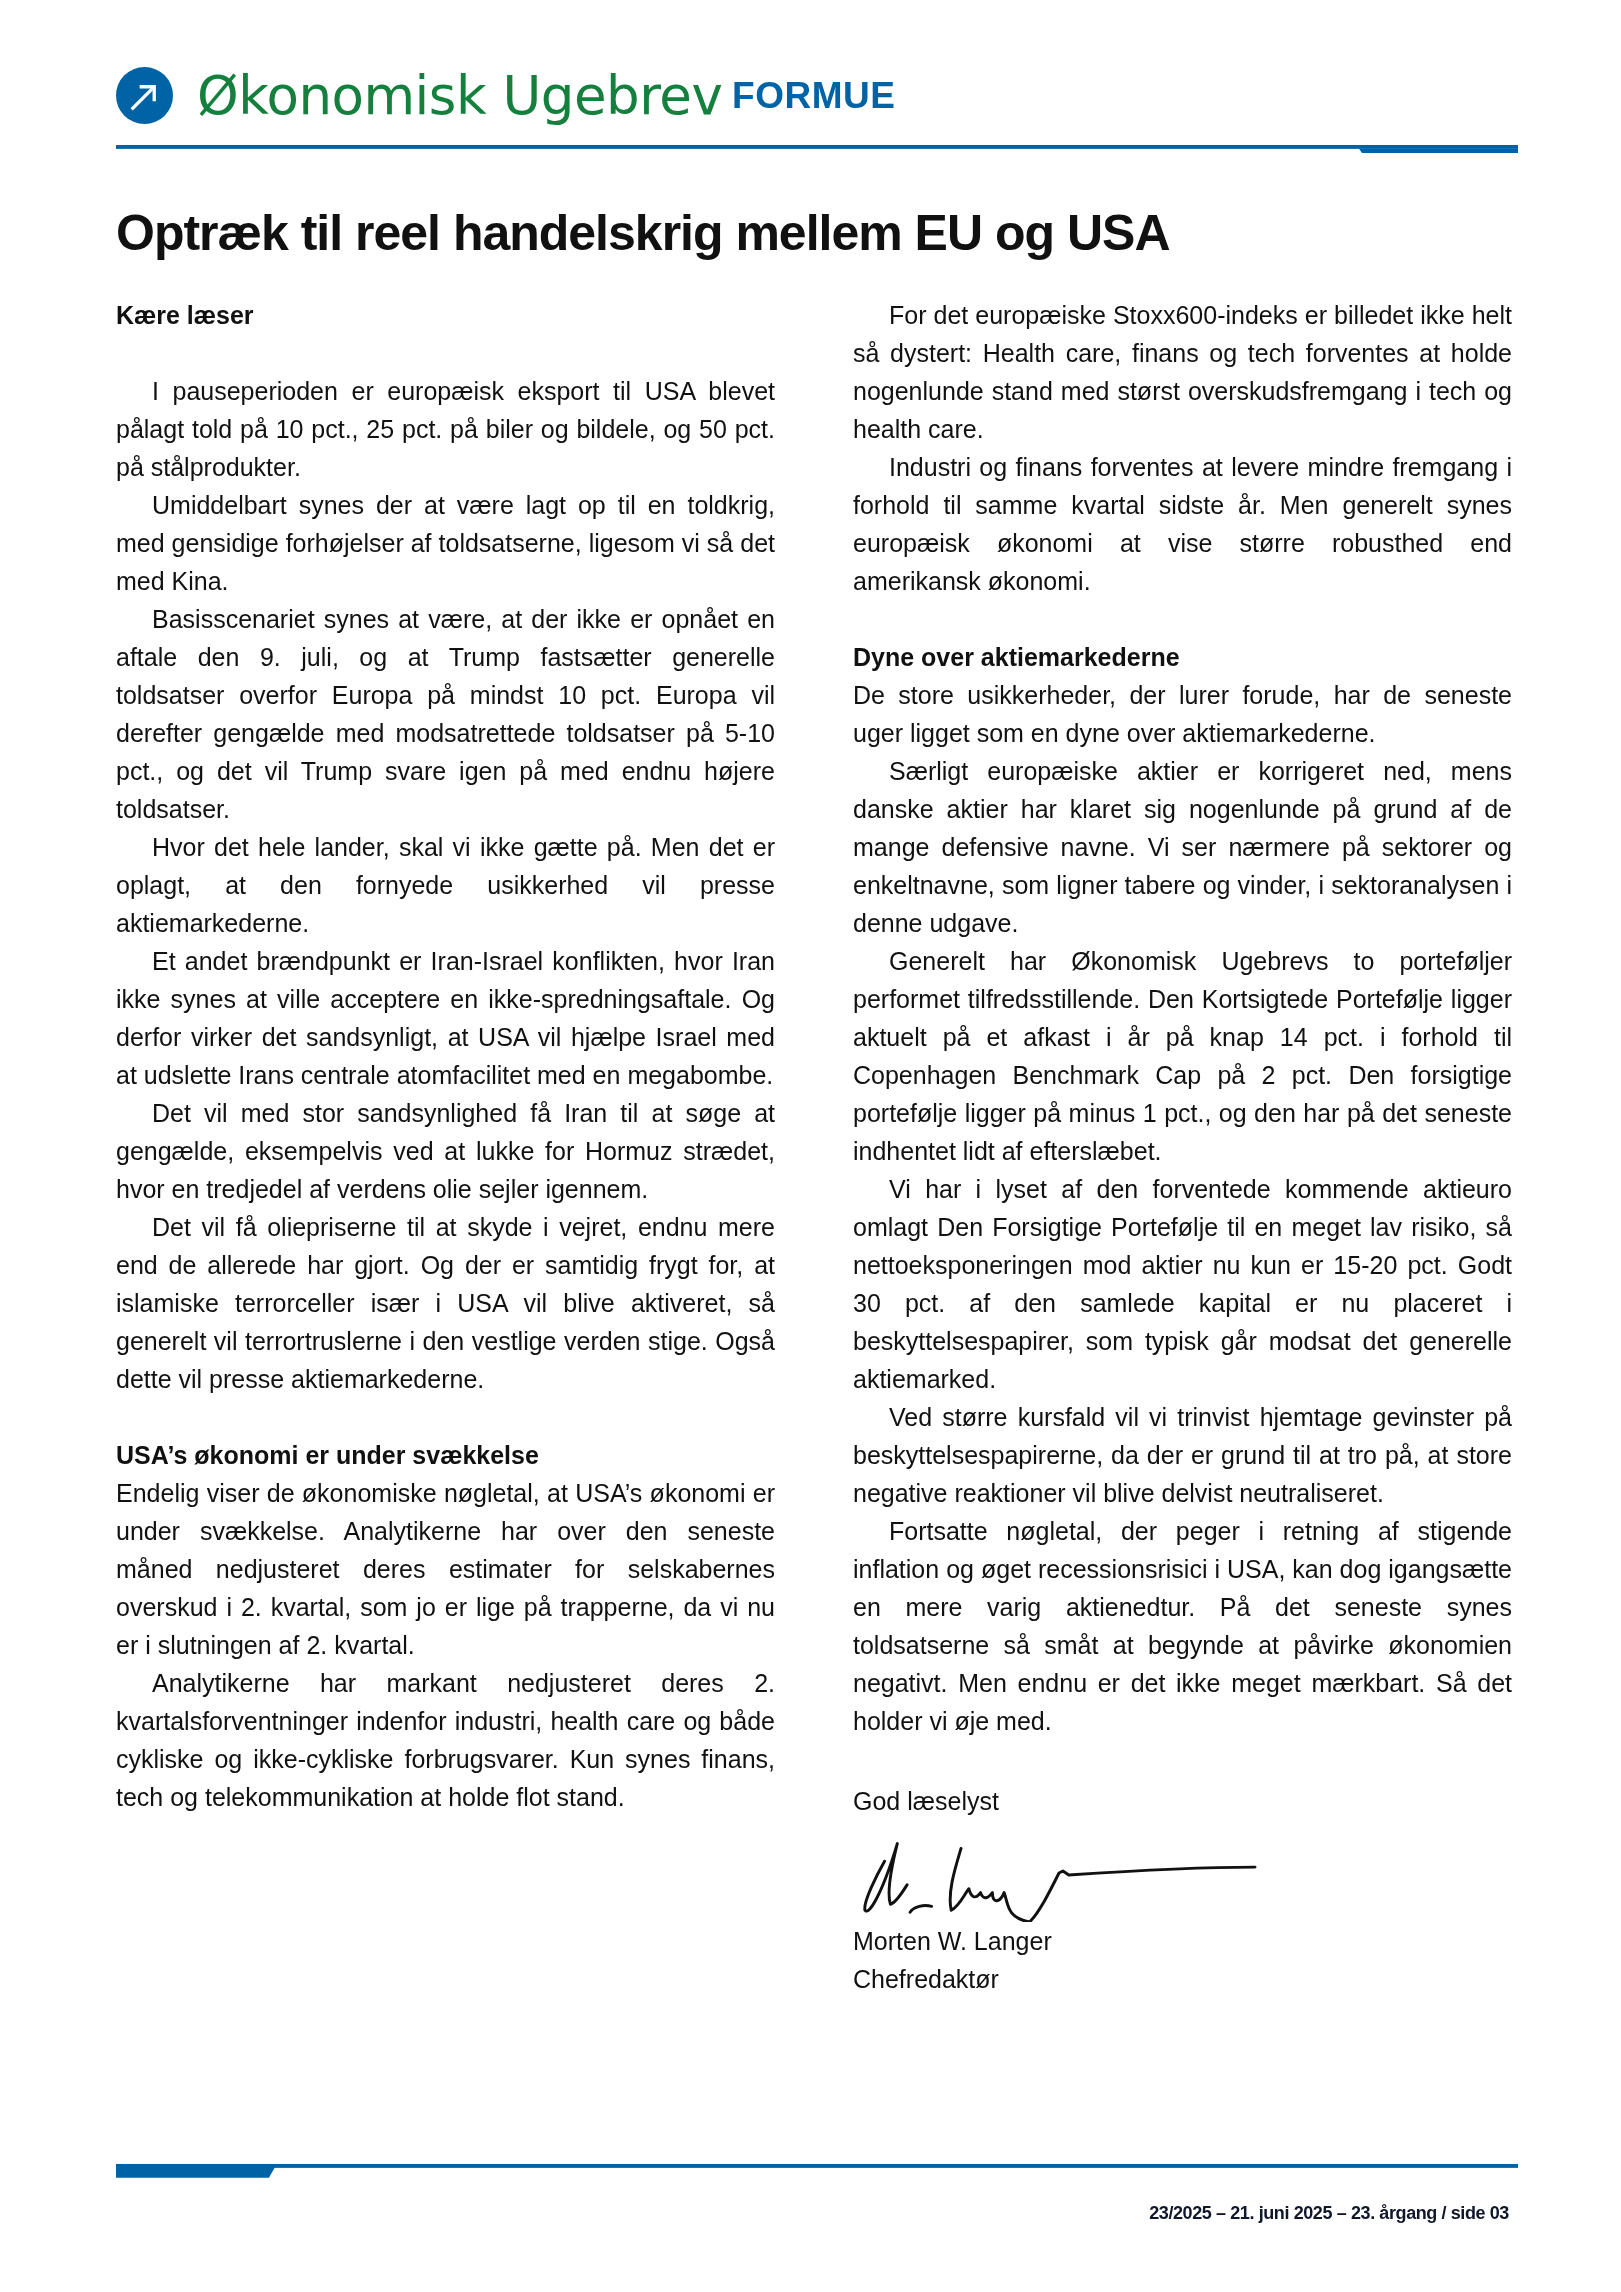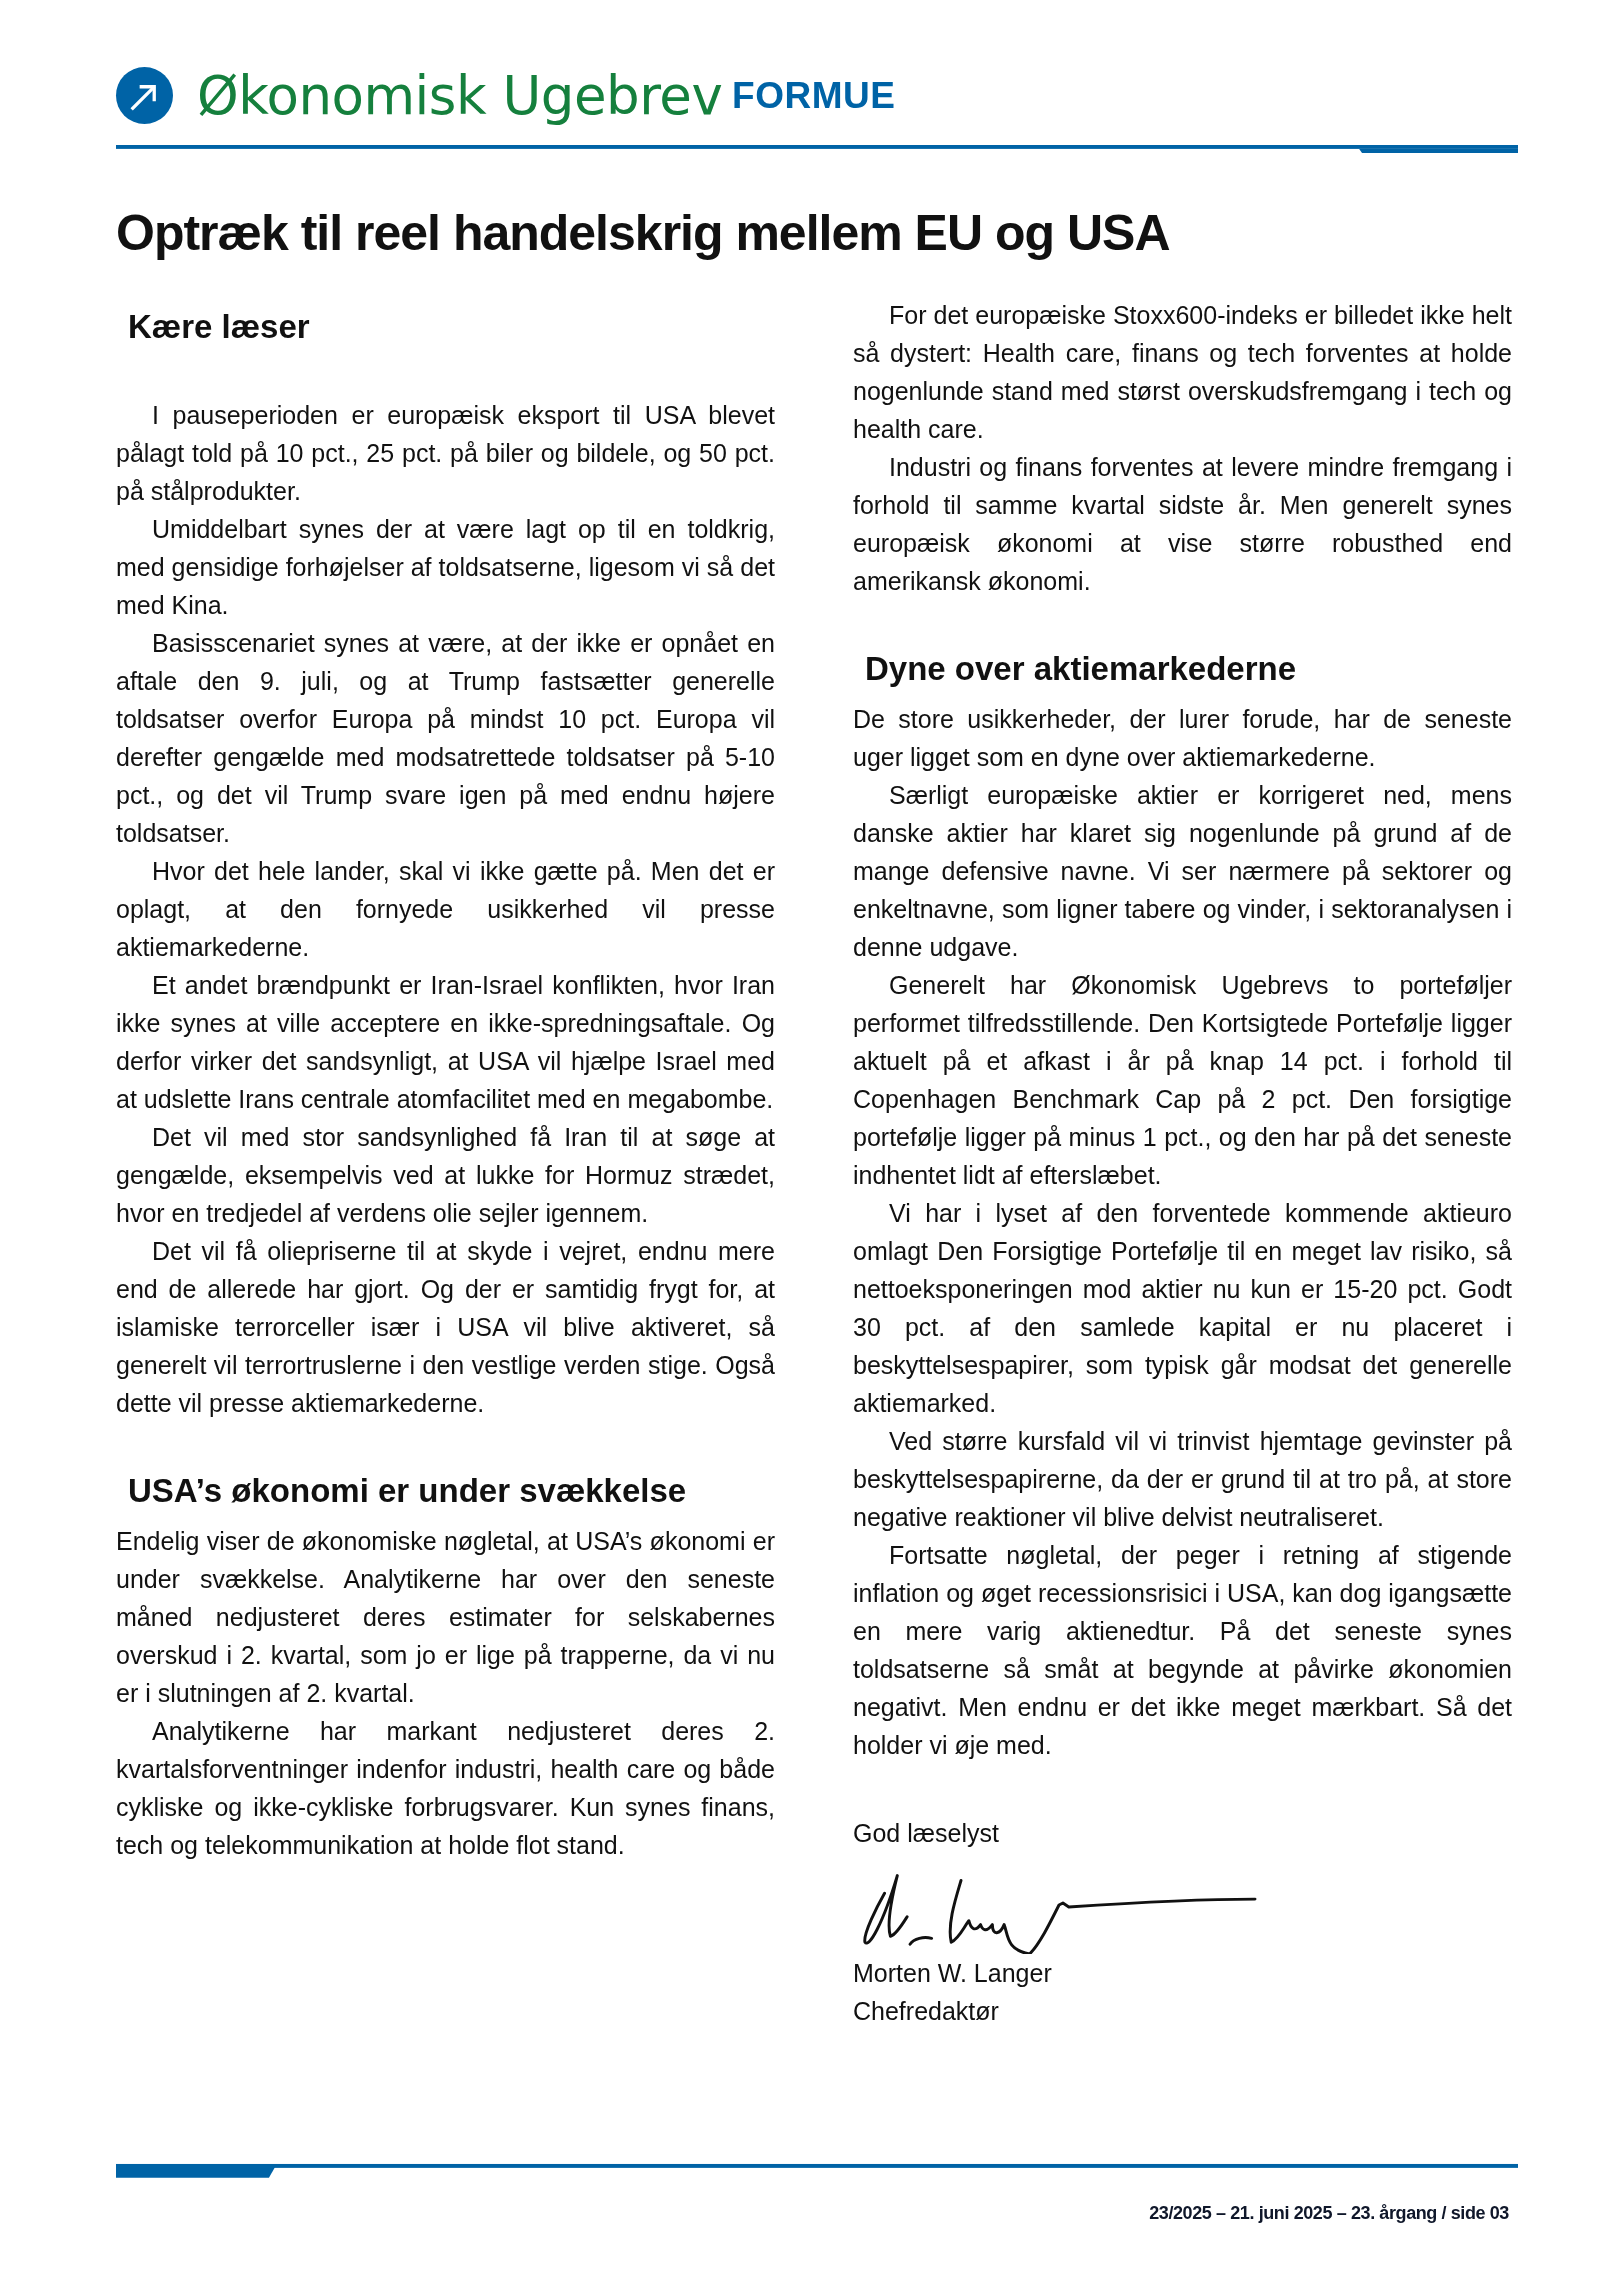--- a/index.html
+++ b/index.html
@@ -16,24 +16,24 @@
   .rule-bottom { position: absolute; left: 116px; top: 2162px; width: 1402px; height: 15.7px; }
 
   .title { position: absolute; left: 116px; top: 206px; width: 1402px; margin: 0;
            font-family: "Liberation Sans", sans-serif; font-weight: bold; font-size: 50px; letter-spacing: -1px; color: #111; line-height: 1.1; }
 
   .col { position: absolute; top: 296px; width: 659px; font-size: 25px; line-height: 38px; text-align: justify; }
   .col-left { left: 116px; }
   .col-right { left: 853px; }
   .col p { margin: 0; text-indent: 36px; }
   .col p.noindent { text-indent: 0; }
-  .col h3 { margin: 12px; font-size: 33px; font-weight: bold; line-height: 38px; }
+  .col h3 { margin: 0; font-size: 25px; font-weight: bold; line-height: 38px; }
   .spacer { height: 38px; }
 
-  .sig-block { margin-top: 12px; }
+  .sig-block { margin-top: 4px; }
   .signature { display: block; width: 412px; height: 98px; margin: 3.9px 0 0 0; }
   .author-name { font-weight: normal; }
 
   .footer-text { position: absolute; right: 112px; top: 2203px; font-weight: bold; font-size: 18px; color: #0f172a; letter-spacing: -0.4px; }
 </style>
 </head>
 <body>
 
 <div class="header">
   <div class="logo-icon">

